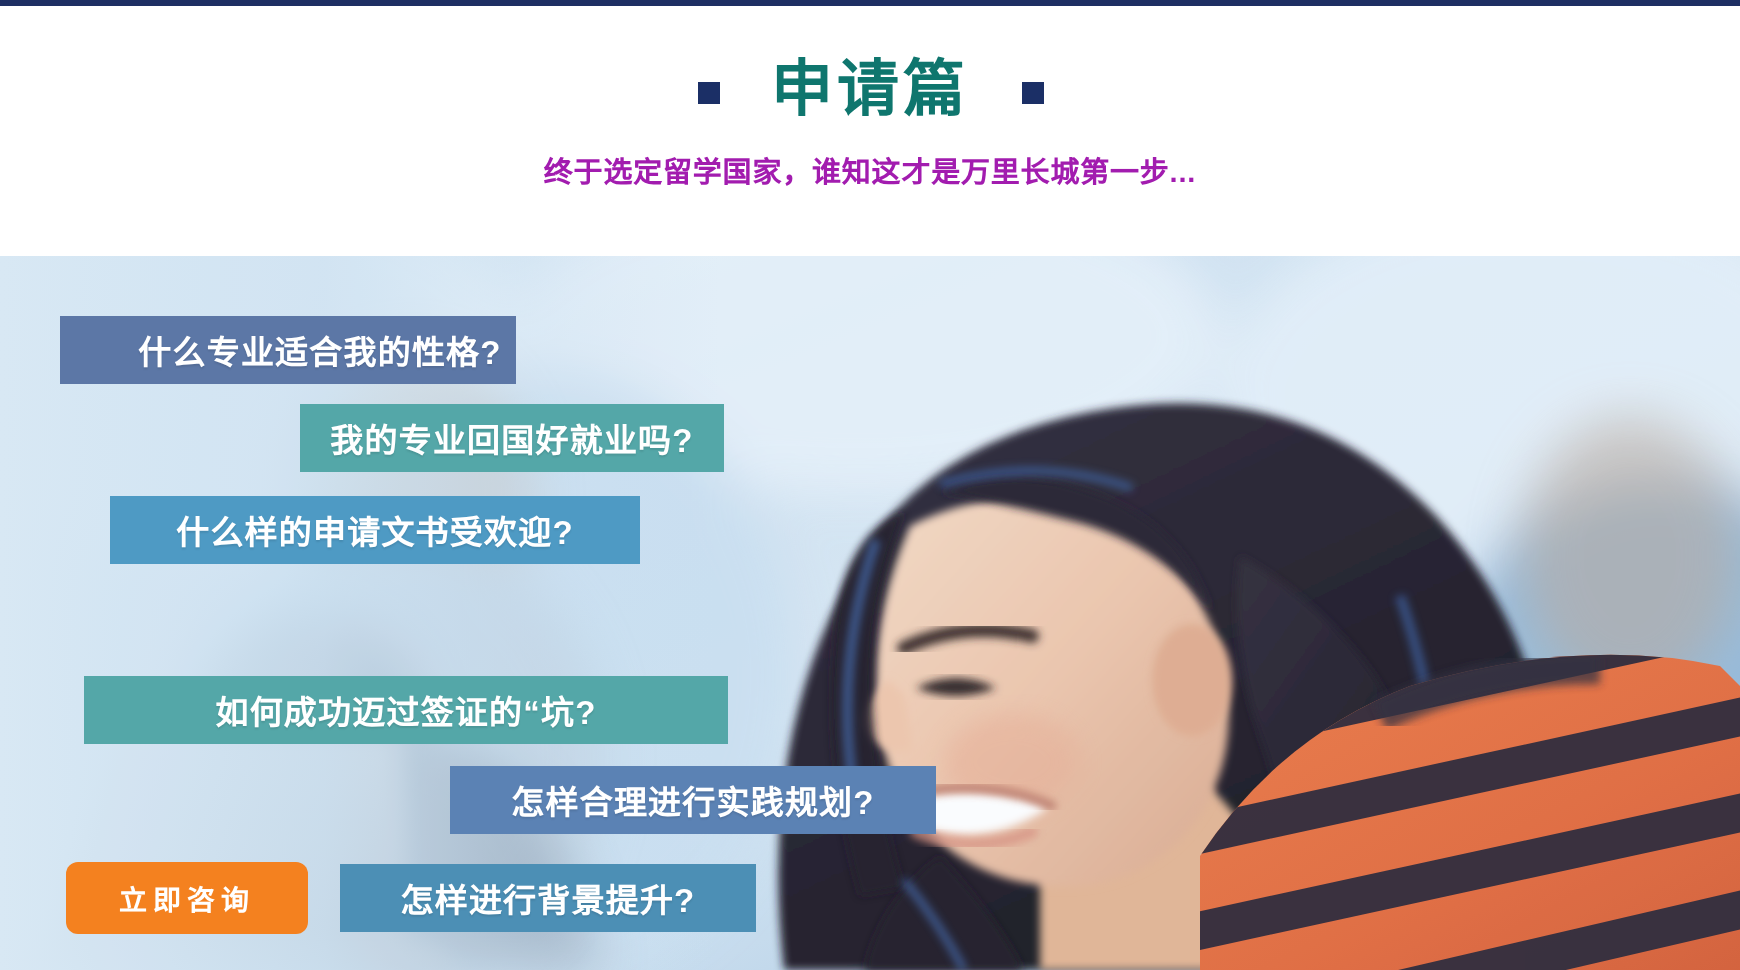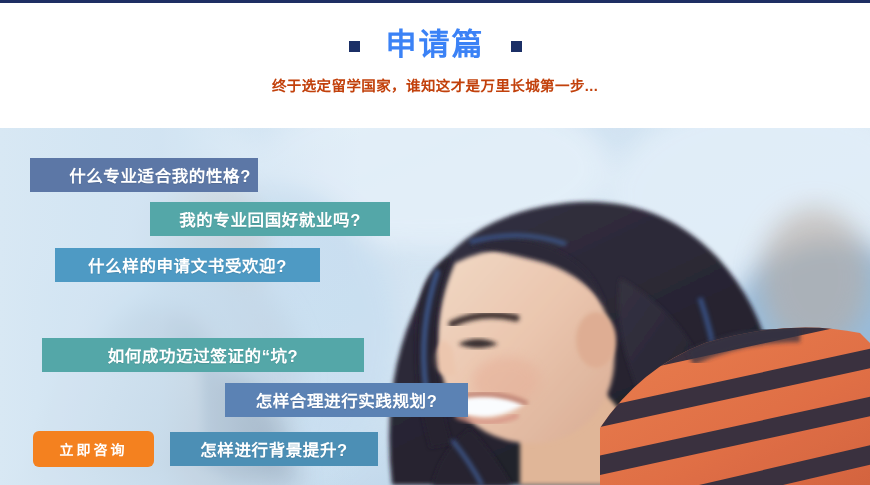--- a/index.html
+++ b/index.html
@@ -65,21 +65,21 @@
     color: #16275c;
     letter-spacing: 2px;
     line-height: 1;
     white-space: nowrap;
   }
 
   .subtitle {
     margin-top: 14px;
     font-size: 14.5px;
     font-weight: bold;
-    color: #c2410c;
+    color: #a21caf;
     letter-spacing: 0.4px;
     white-space: nowrap;
   }
 
   
   .hero {
     position: absolute;
     left: 0; top: 128px;
     width: 870px;
     height: 357px;
@@ -132,21 +132,21 @@
 </head>
 <body>
 
 <div class="page">
 
   <div class="top-strip" style="background: rgb(30, 47, 99);"></div>
 
   <div class="header">
     <div class="title-row">
       <span class="title-bullet" style="background: rgb(27, 47, 102);"></span>
-      <span class="title-text" style="color: #3b82f6;">申请篇</span>
+      <span class="title-text" style="color: #0f766e;">申请篇</span>
       <span class="title-bullet" style="background: rgb(27, 47, 102);"></span>
     </div>
     <div class="subtitle">终于选定留学国家，谁知这才是万里长城第一步...</div>
   </div>
 
   <div class="hero">
 
     <div class="photo">
       <svg viewBox="0 0 870 357" preserveAspectRatio="none" aria-hidden="true">
         <defs>
@@ -292,21 +292,21 @@
           </g>
 
           <path d="M690 230 Q740 206 800 206" stroke="#2b2535" stroke-width="16" fill="none" opacity="0.75" filter="url(#blurSoft)"></path>
 
           <rect x="0" y="0" width="870" height="357" fill="#bcd6ea" opacity="0.07"></rect>
         </g>
       </svg>
     </div>
 
     <div class="chip" style="left: 30px; top: 30px; width: 228px; background: rgb(92, 119, 166); justify-content: center; padding-left: 48px;">什么专业适合我的性格?</div>
-    <div class="chip" style="left: 150px; top: 74px; width: 240px; background: rgb(84, 167, 168); justify-content: center;">我的专业回国好就业吗?</div>
+    <div class="chip" style="left: 150px; top: 74px; width: 212px; background: rgb(84, 167, 168); justify-content: center;">我的专业回国好就业吗?</div>
     <div class="chip" style="left: 55px; top: 120px; width: 265px; background: rgb(78, 154, 196); justify-content: center;">什么样的申请文书受欢迎?</div>
     <div class="chip" style="left: 42px; top: 210px; width: 322px; background: rgb(84, 167, 168); justify-content: center;">如何成功迈过签证的“坑?</div>
     <div class="chip" style="left: 225px; top: 255px; width: 243px; background: rgb(91, 130, 180); justify-content: center;">怎样合理进行实践规划?</div>
     <div class="chip" style="left: 170px; top: 304px; width: 208px; background: rgb(76, 143, 181); justify-content: center;">怎样进行背景提升?</div>
 
     <button class="cta-btn" style="left: 33px; top: 303px; width: 121px; background: rgb(244, 129, 31); color: rgb(255, 255, 255);">立即咨询</button>
   </div>
 
 </div>
 

